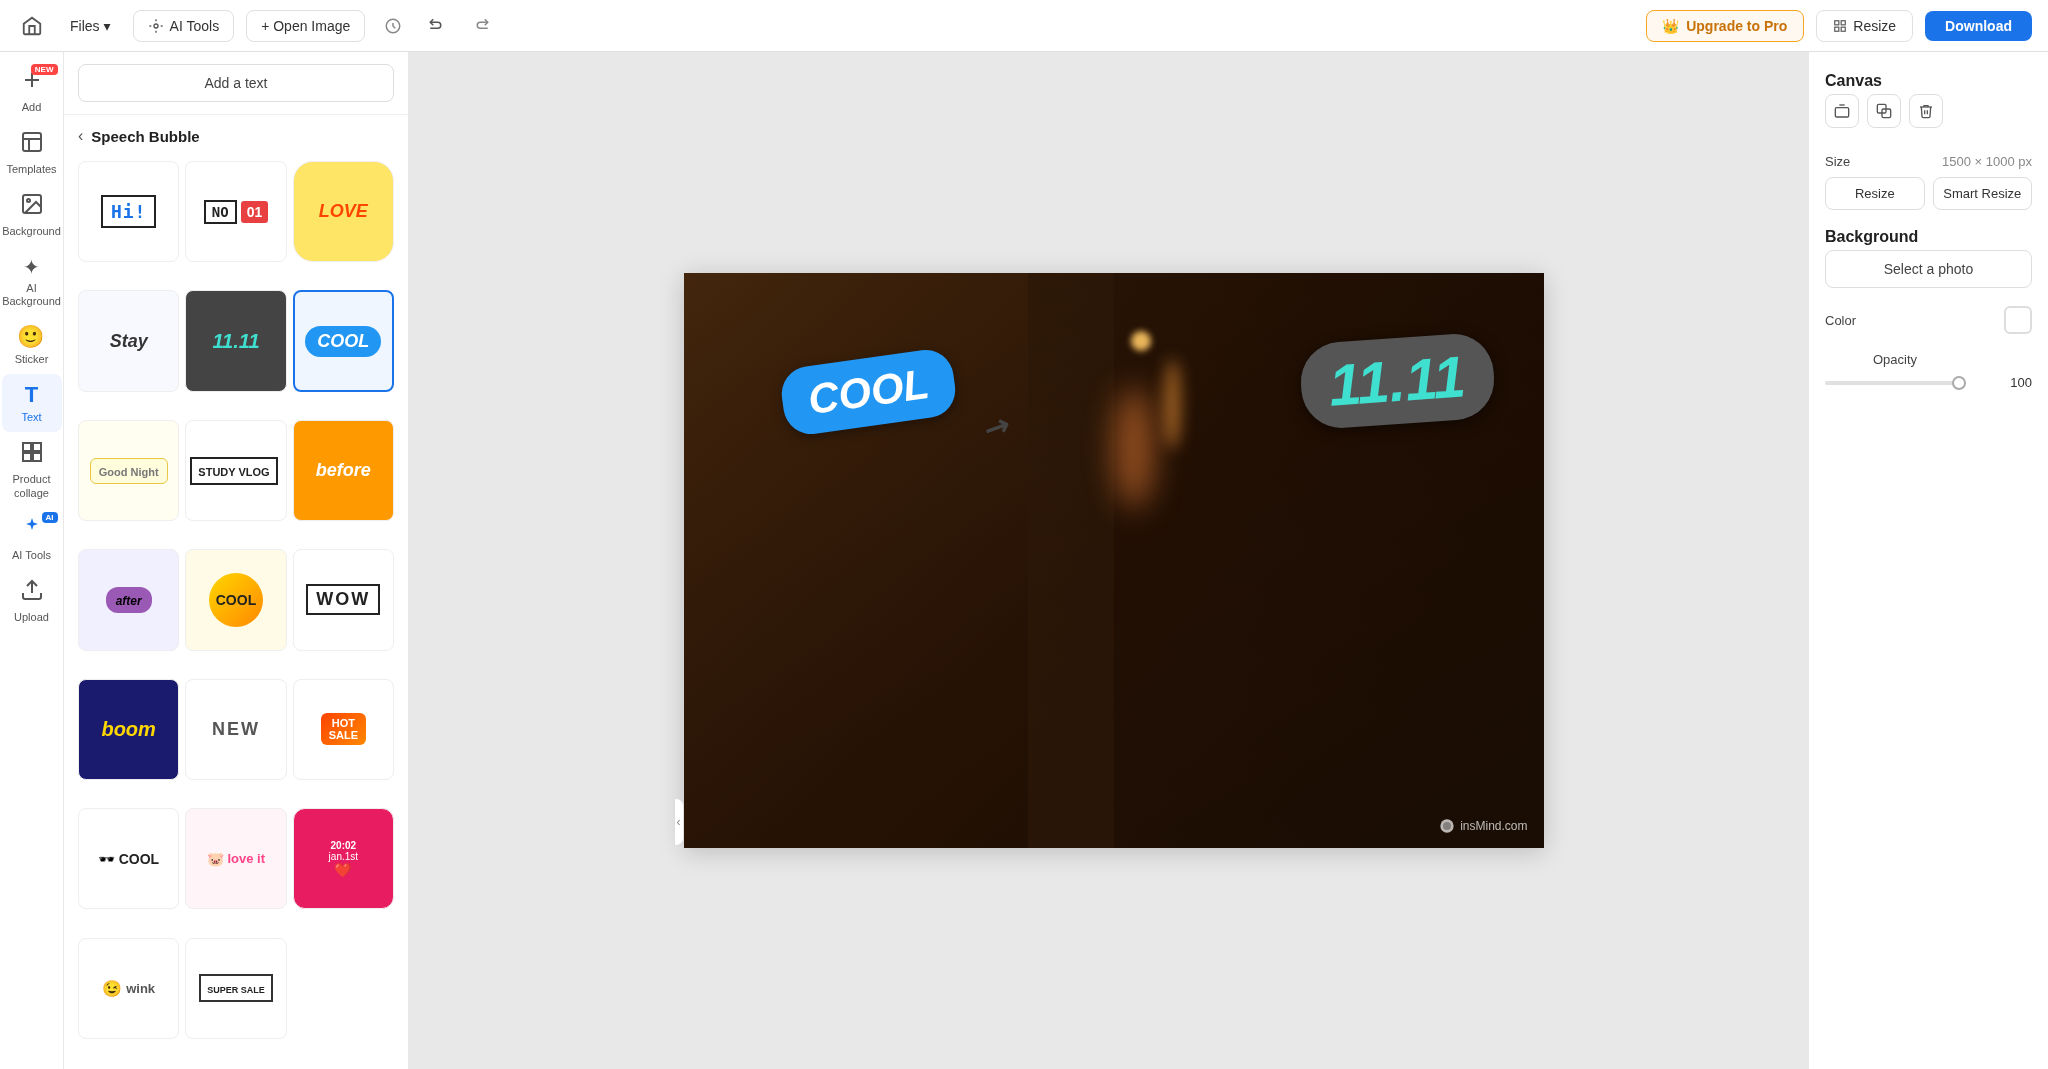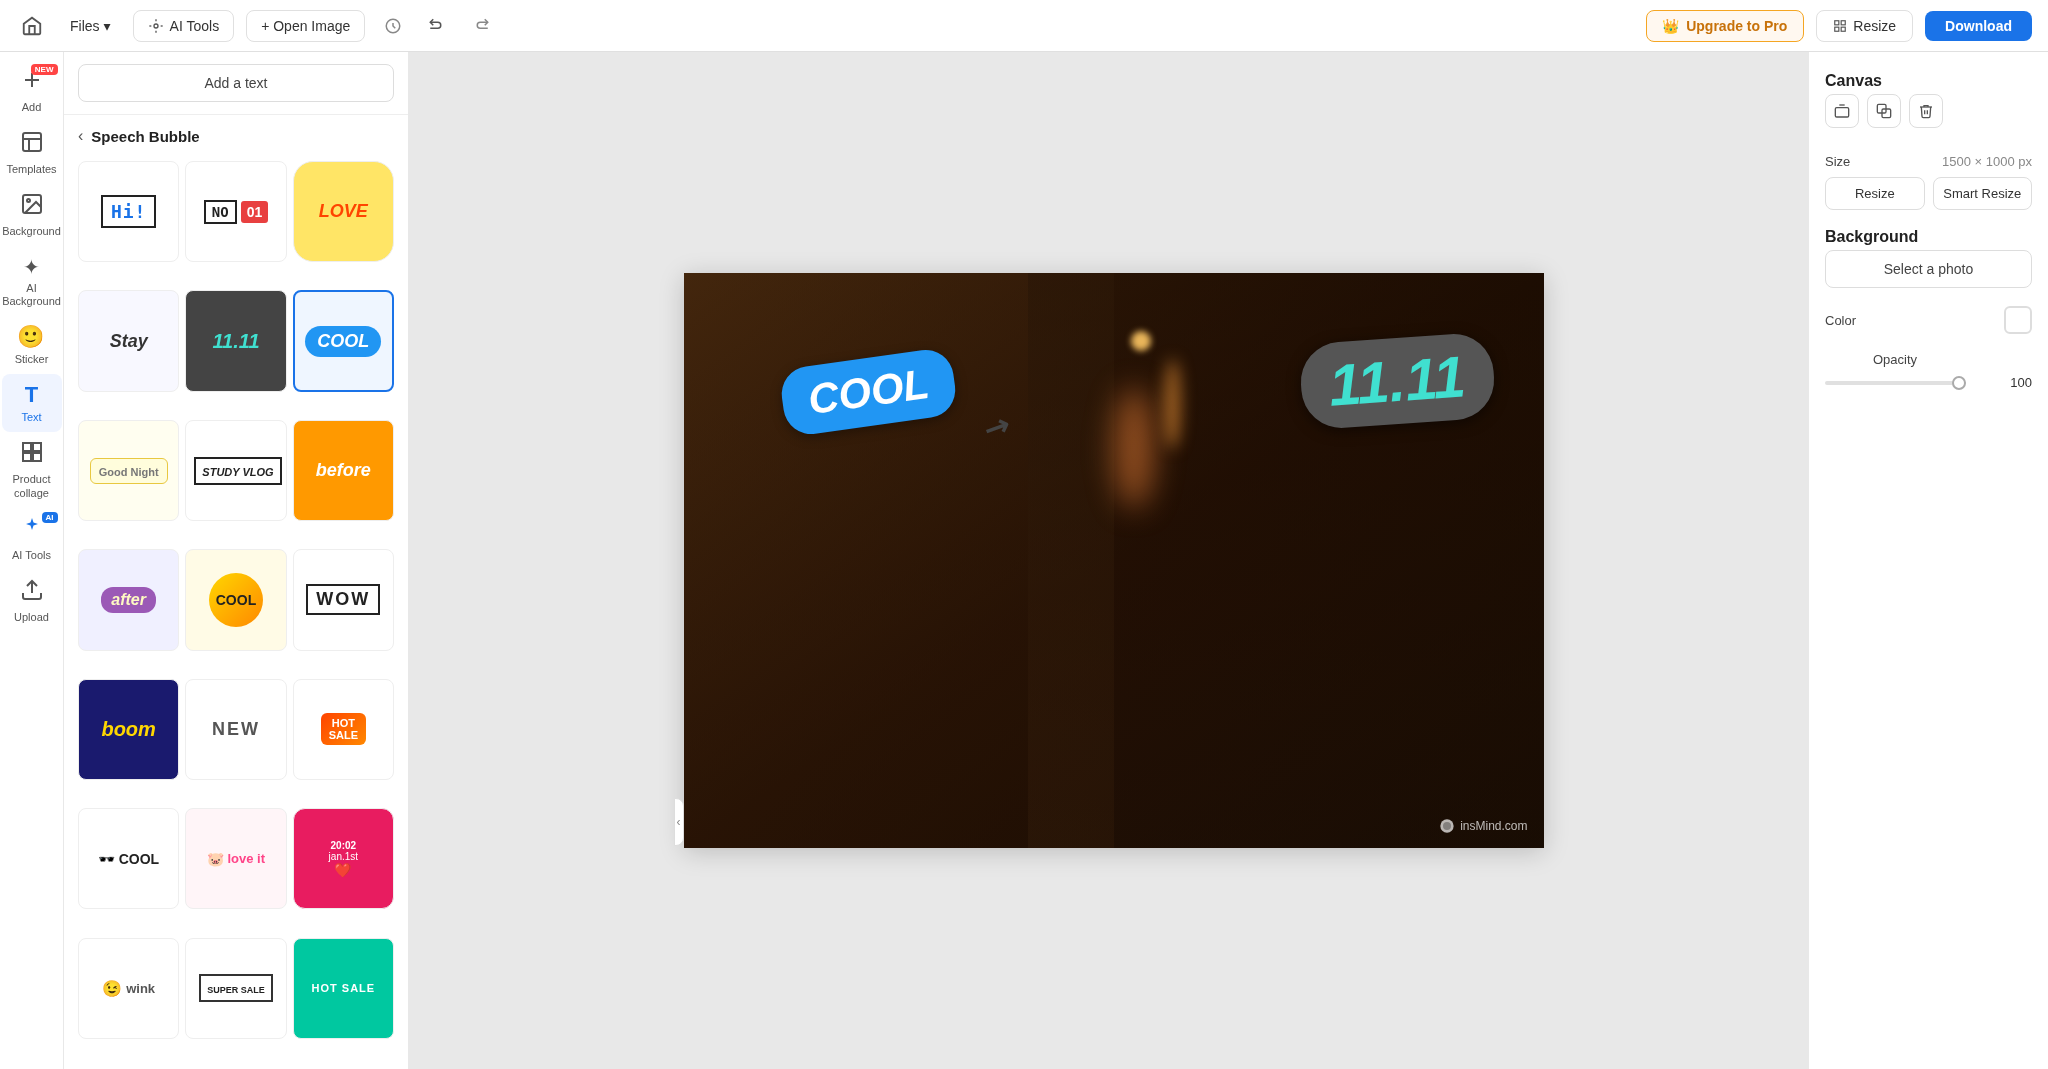--- a/index.html
+++ b/index.html
@@ -367,36 +367,36 @@
       </div>
 
       <div class="sticker-cell" style="background:#fffef0;">
         <div style="display:flex;align-items:center;justify-content:center;width:100%;height:100%;padding:4px;">
           <div style="border:1.5px solid #e8c840;border-radius:6px;padding:3px 8px;background:#fffddc;">
             <span style="font-size:11px;font-weight:700;color:#777;">Good Night</span>
           </div>
         </div>
       </div>
       <div class="sticker-cell" style="background:#fff;">
-        <div style="display:flex;align-items:center;justify-content:flex-end;width:100%;height:100%;padding:4px;font-style:italic;">
+        <div style="display:flex;align-items:center;justify-content:flex-start;width:100%;height:100%;padding:4px;">
           <div style="border:2px solid #222;padding:3px 6px;">
             <span style="font-size:11px;font-weight:900;color:#222;text-transform:uppercase;">STUDY VLOG</span>
           </div>
         </div>
       </div>
       <div class="sticker-cell" style="background:#ff9900;border-radius:8px;">
         <div style="display:flex;align-items:center;justify-content:center;width:100%;height:100%;padding:4px;">
           <span style="font-size:18px;font-weight:900;color:#fff;font-style:italic;">before</span>
         </div>
       </div>
 
       <div class="sticker-cell" style="background:#f0f0ff;">
         <div style="display:flex;align-items:center;justify-content:center;width:100%;height:100%;padding:4px;">
           <div style="background:#9b59b6;border-radius:12px;padding:4px 10px;">
-            <span style="font-size:16px;font-weight:700;color:#fef9c3;font-style:italic;">after</span>
+            <span style="font-size:12px;font-weight:700;color:#000000;font-style:italic;">after</span>
           </div>
         </div>
       </div>
       <div class="sticker-cell" style="background:#fffbe6;">
         <div style="display:flex;align-items:center;justify-content:center;width:100%;height:100%;padding:4px;">
           <div style="background:linear-gradient(135deg,#ffd700,#ff8800);border-radius:50%;width:54px;height:54px;display:flex;align-items:center;justify-content:center;">
             <span style="font-size:14px;font-weight:900;color:#222;">COOL</span>
           </div>
         </div>
       </div>
@@ -451,25 +451,20 @@
         <div style="display:flex;align-items:center;justify-content:center;width:100%;height:100%;padding:4px;gap:4px;">
           <span style="font-size:16px;">😉</span>
           <span style="font-size:13px;font-weight:600;color:#555;">wink</span>
         </div>
       </div>
       <div class="sticker-cell" style="background:#fff;">
         <div style="display:flex;align-items:center;justify-content:center;width:100%;height:100%;padding:4px;">
           <div style="border:2px solid #333;padding:3px 6px;">
             <span style="font-size:9px;font-weight:900;color:#222;text-transform:uppercase;">SUPER SALE</span>
           </div>
-        </div>
-      </div>
-      <div class="sticker-cell" style="background:#00c8a0;border-radius:8px;">
-        <div style="display:flex;align-items:center;justify-content:center;width:100%;height:100%;padding:4px;">
-          <span style="font-size:11px;font-weight:900;color:#fff;letter-spacing:1px;">HOT SALE</span>
         </div>
       </div>
 
     </div>
   </div>
 
   <div id="canvas-area">
     <div style="position:relative;width:10px;height:570px;display:flex;align-items:center;">
       <div class="collapse-btn" style="left:0;right:auto;position:relative;border-radius:0 8px 8px 0;">‹</div>
     </div>

